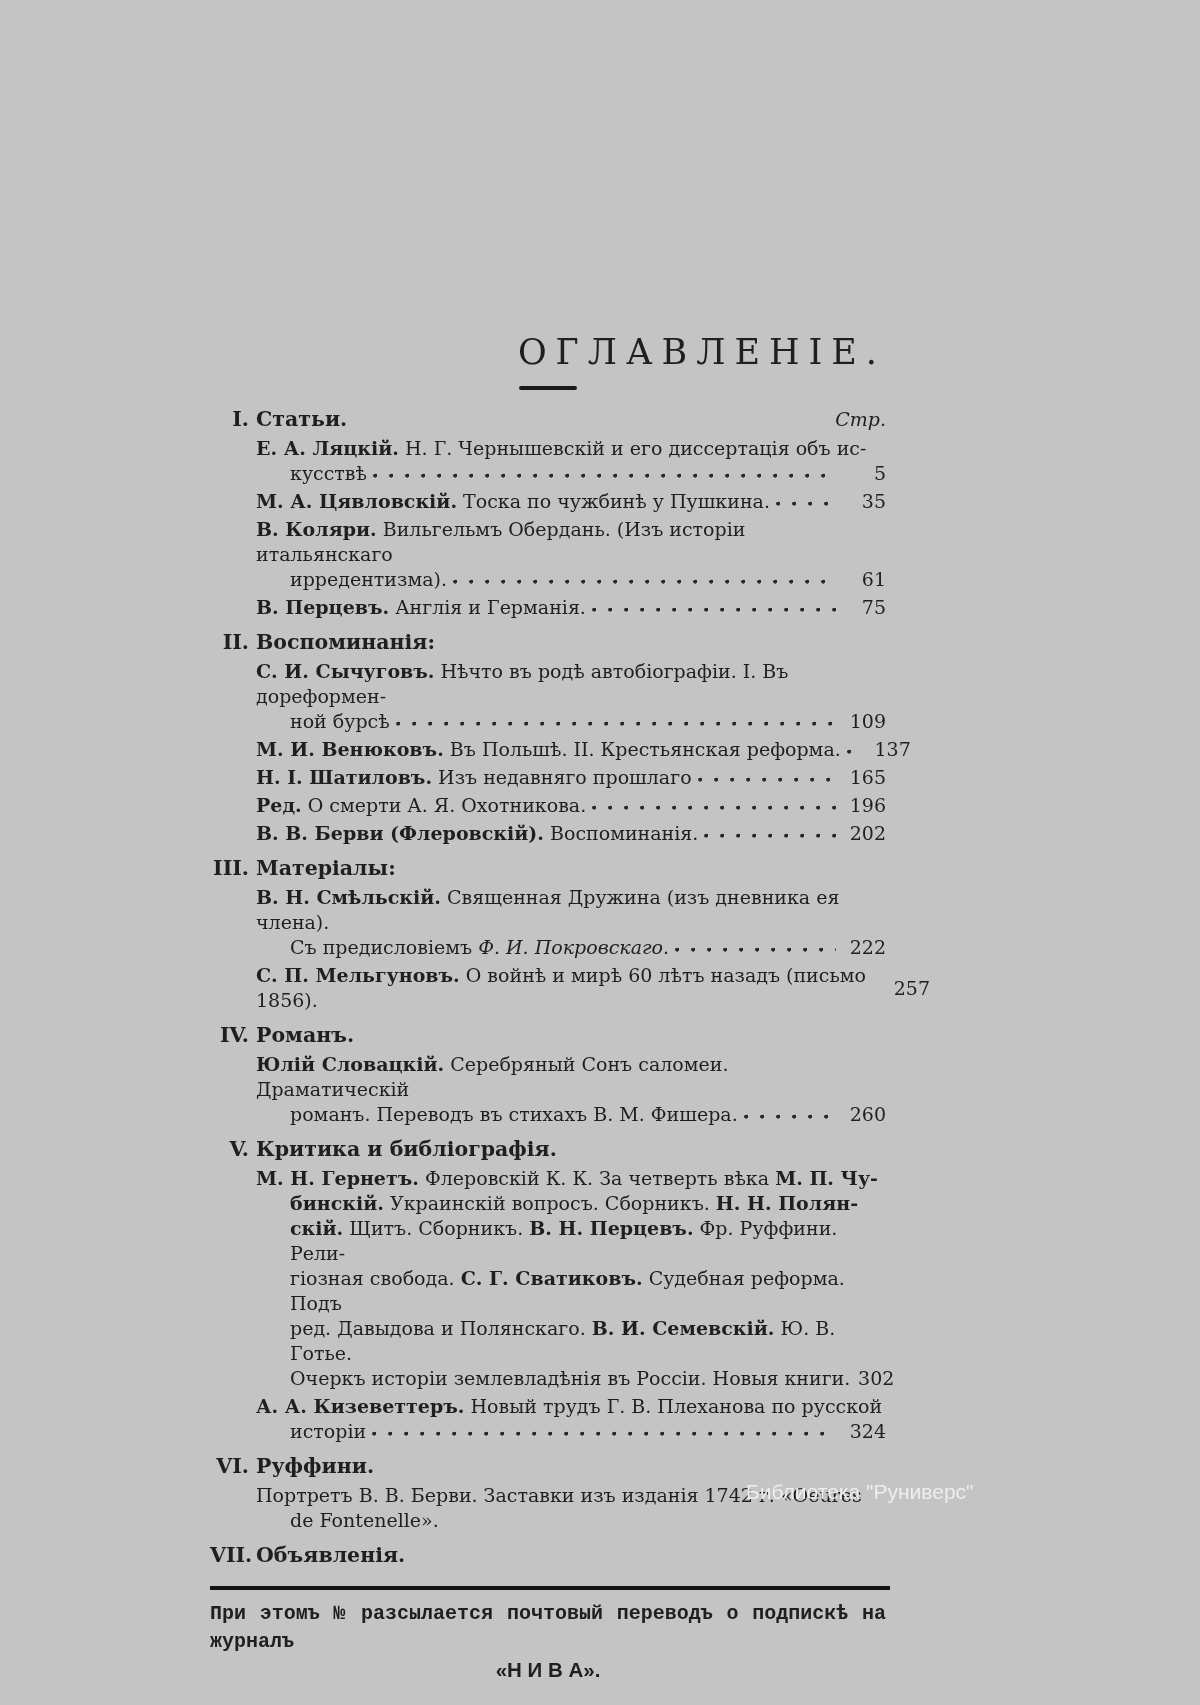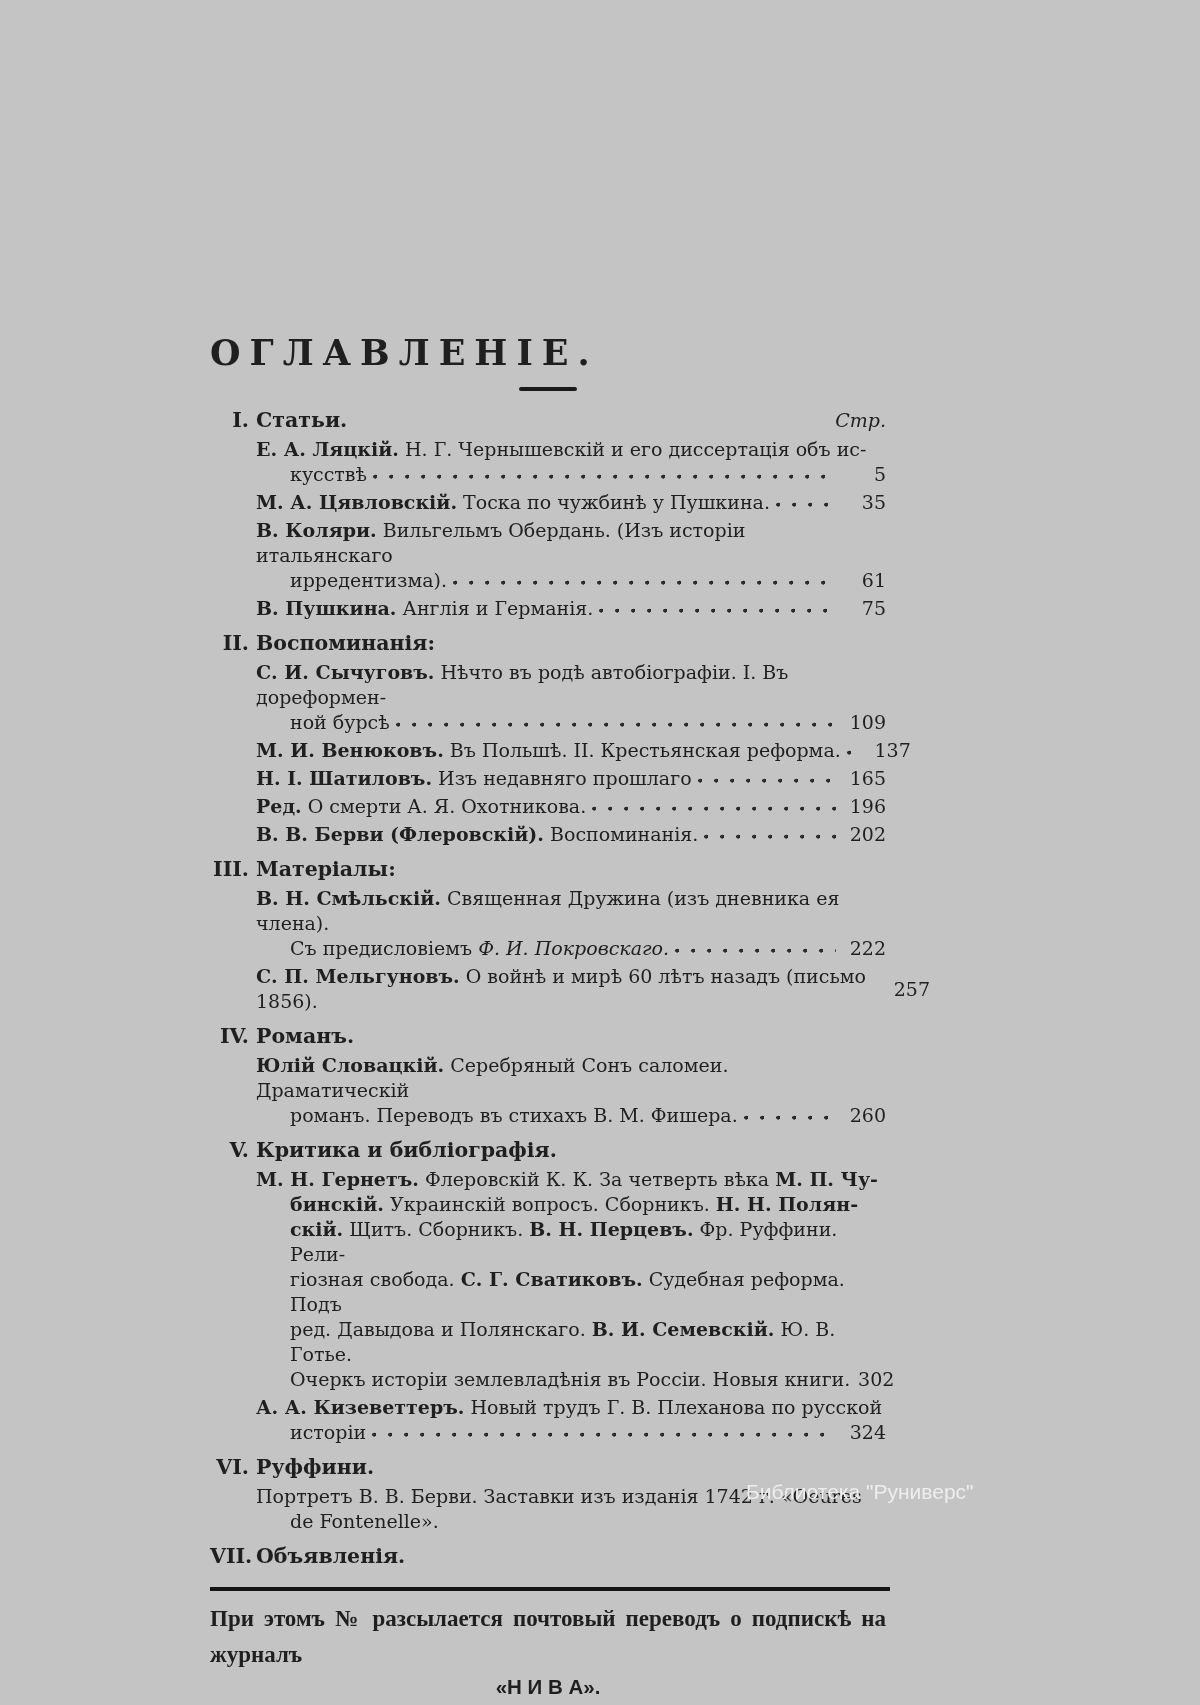--- a/index.html
+++ b/index.html
@@ -10,23 +10,23 @@
     color:#1f1f1f;
     position:relative;
     overflow:hidden;
   }
   .page{
     position:absolute;
     left:210px; top:332px;
     width:676px;
   }
   .title{
-    text-align:left;
+    text-align:right;
     font-size:35px;
-    font-weight:bold;
+    font-weight:normal;
     letter-spacing:9px;
     margin:0 0 14px;
     white-space:nowrap;
   }
   .title-rule{
     width:58px;height:4px;background:#1a1a1a;
     margin:0 auto 16px;border-radius:2px;
   }
   .sec-head{
     display:flex;align-items:baseline;
@@ -53,22 +53,22 @@
     background-repeat:repeat-x;
     background-position:0 calc(100% - 7px);
   }
   .spacer{flex:1;}
   .pageno{flex:none;min-width:44px;text-align:right;}
   .footer-rule{
     height:4px;background:#141414;
     margin:18px -4px 10px 0;
   }
   .footer-l1{
-    font-family:Liberation Serif, serif;
-    font-weight:bold;font-size:23px;line-height:36px;
+    font-family:Liberation Mono, monospace;
+    font-weight:bold;font-size:20px;line-height:28px;
     text-align:justify;text-align-last:justify;
   }
   .footer-l2{
     font-family:"Liberation Sans",sans-serif;
     font-weight:bold;font-size:20.5px;line-height:28px;
     text-align:center;
   }
   .watermark{
     position:absolute;
     left:746px;top:1480px;
@@ -112,21 +112,21 @@
           <span class="line-text"><span class="b">В. Коляри.</span><span> Вильгельмъ Обердань. (Изъ исторіи итальянскаго</span></span>
         </div>
         <div class="line ind">
           <span class="line-text"><span>ирредентизма).</span></span>
           <span class="dots"></span>
           <span class="pageno">61</span>
         </div>
       </div>
       <div class="entry">
         <div class="line">
-          <span class="line-text"><span class="b">В. Пушкина.</span><span> Англія и Германія.</span></span>
+          <span class="line-text"><span class="b">В. Перцевъ.</span><span> Англія и Германія.</span></span>
           <span class="dots"></span>
           <span class="pageno">75</span>
         </div>
       </div>
       <div class="sec-head">
         <span class="sec-num">II.</span>
         <span class="sec-title">Воспоминанія:</span>
       </div>
       <div class="entry">
         <div class="line">

